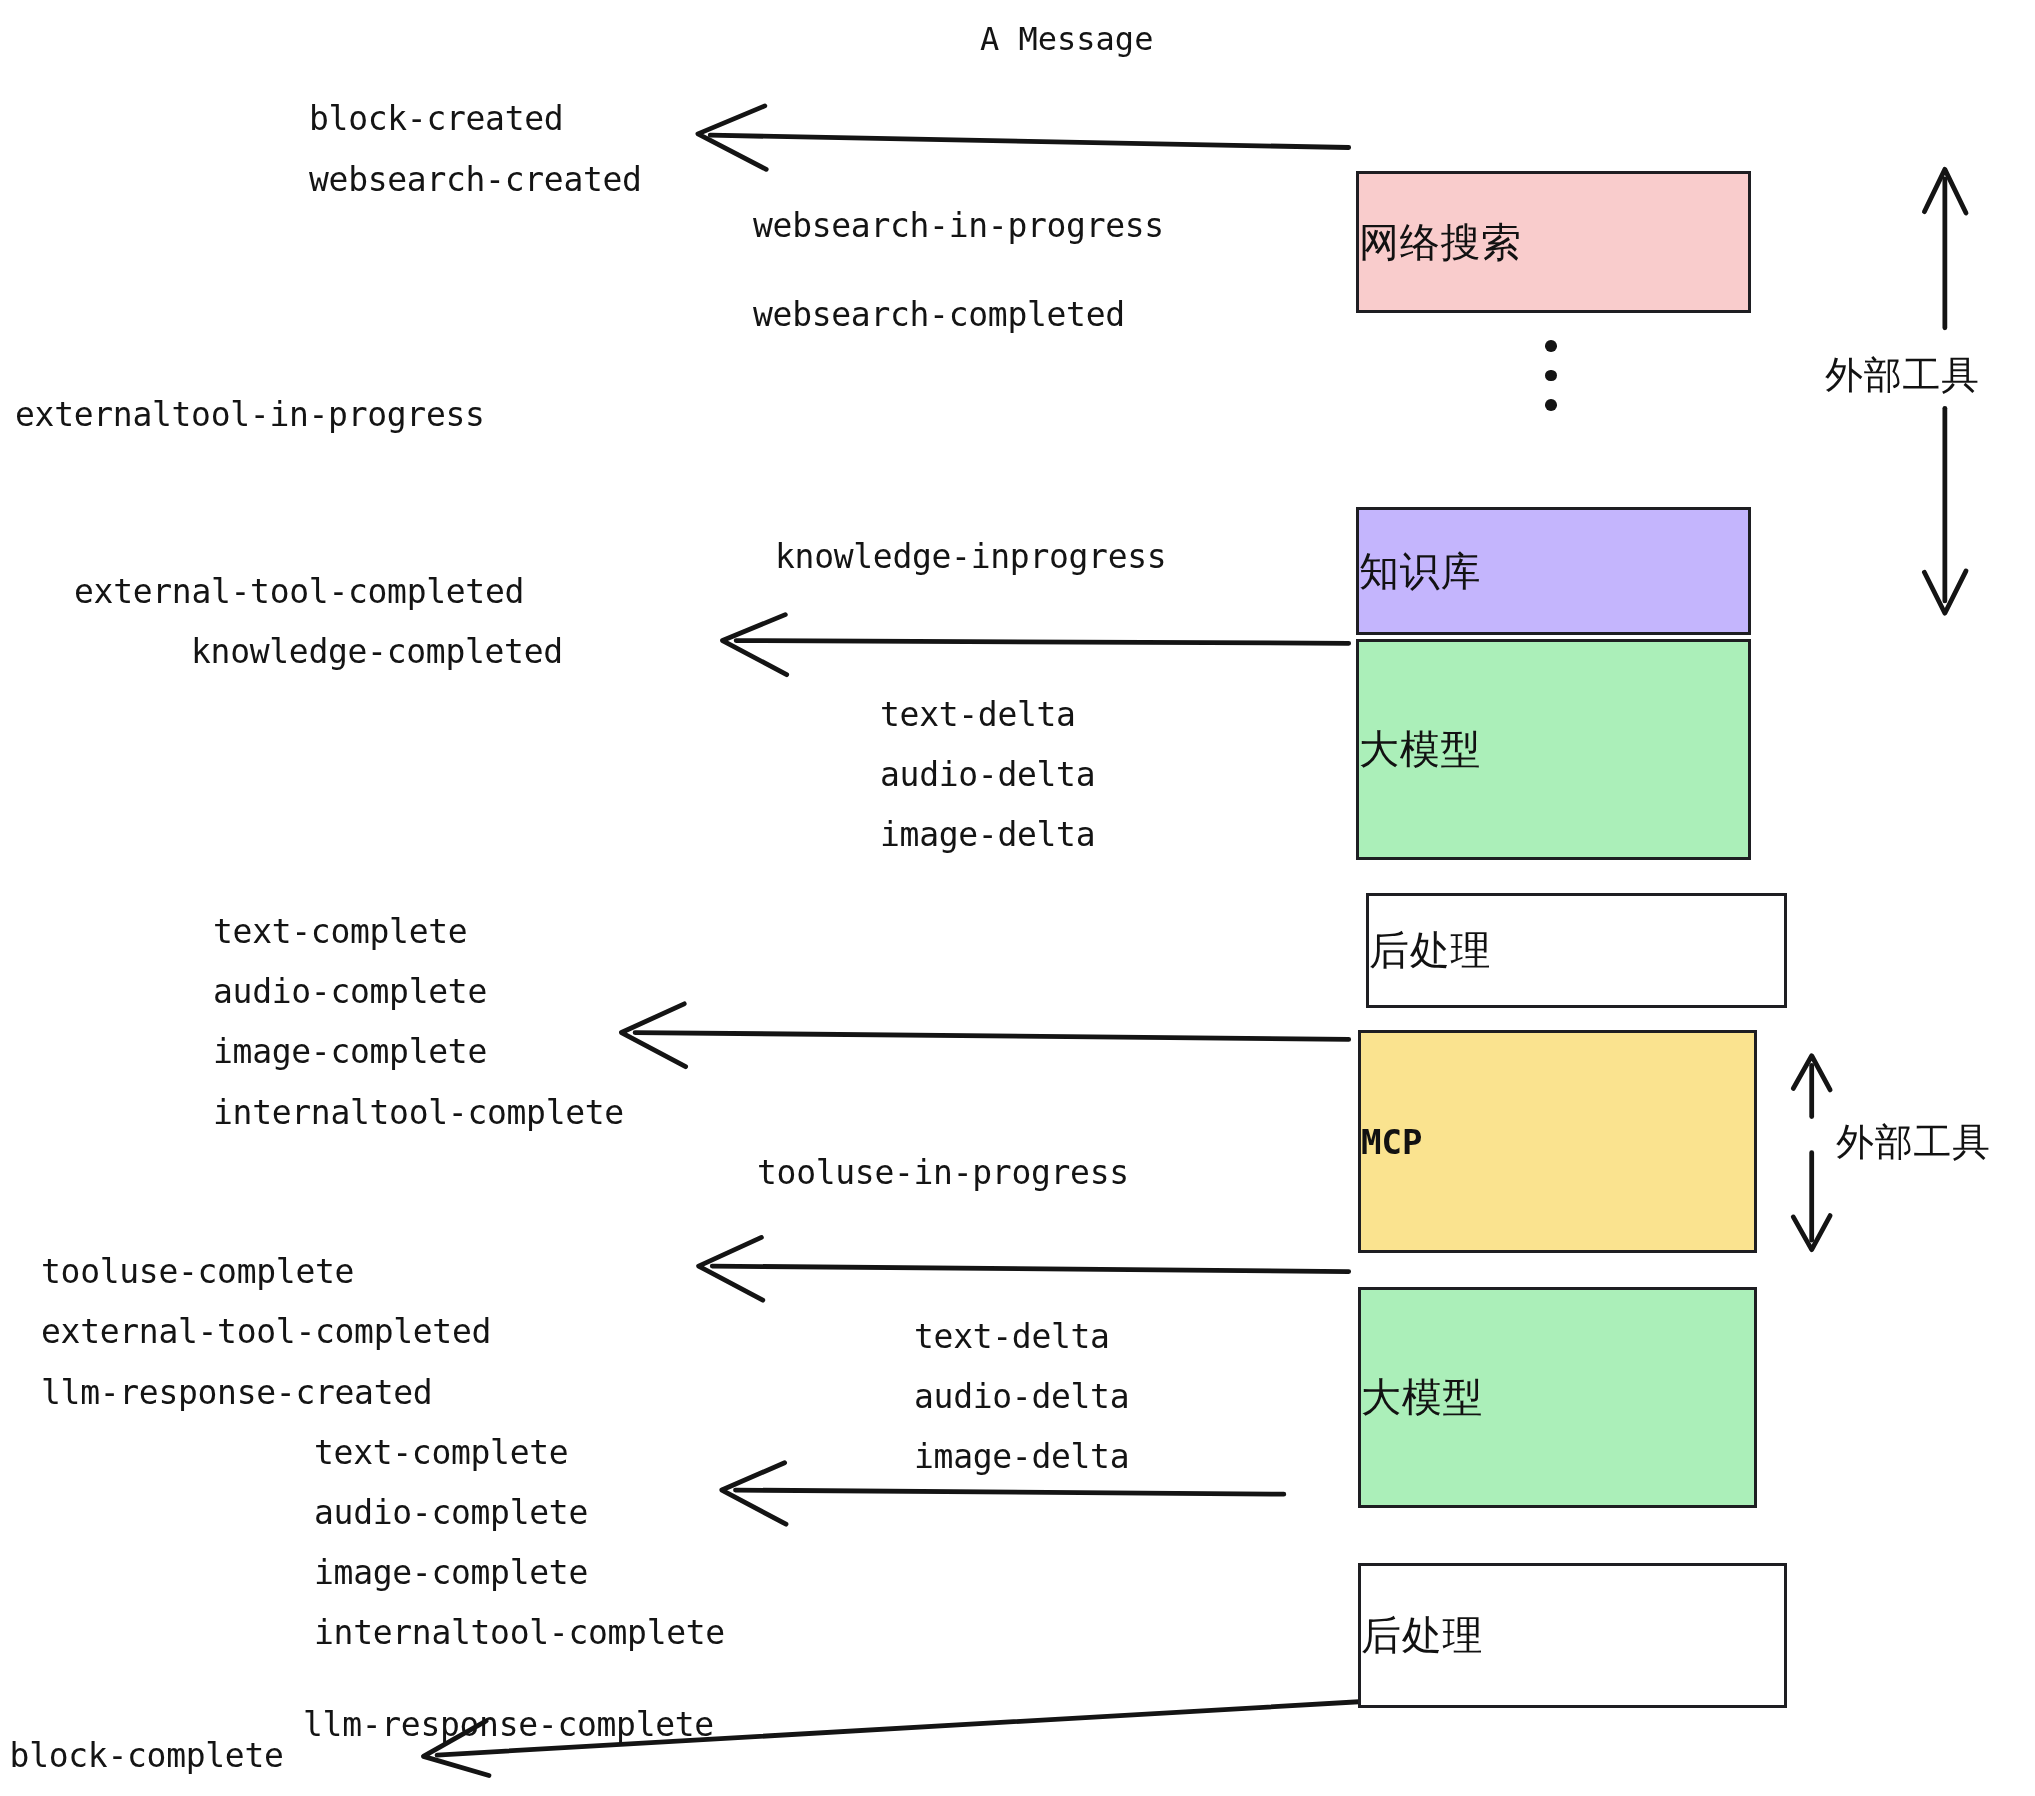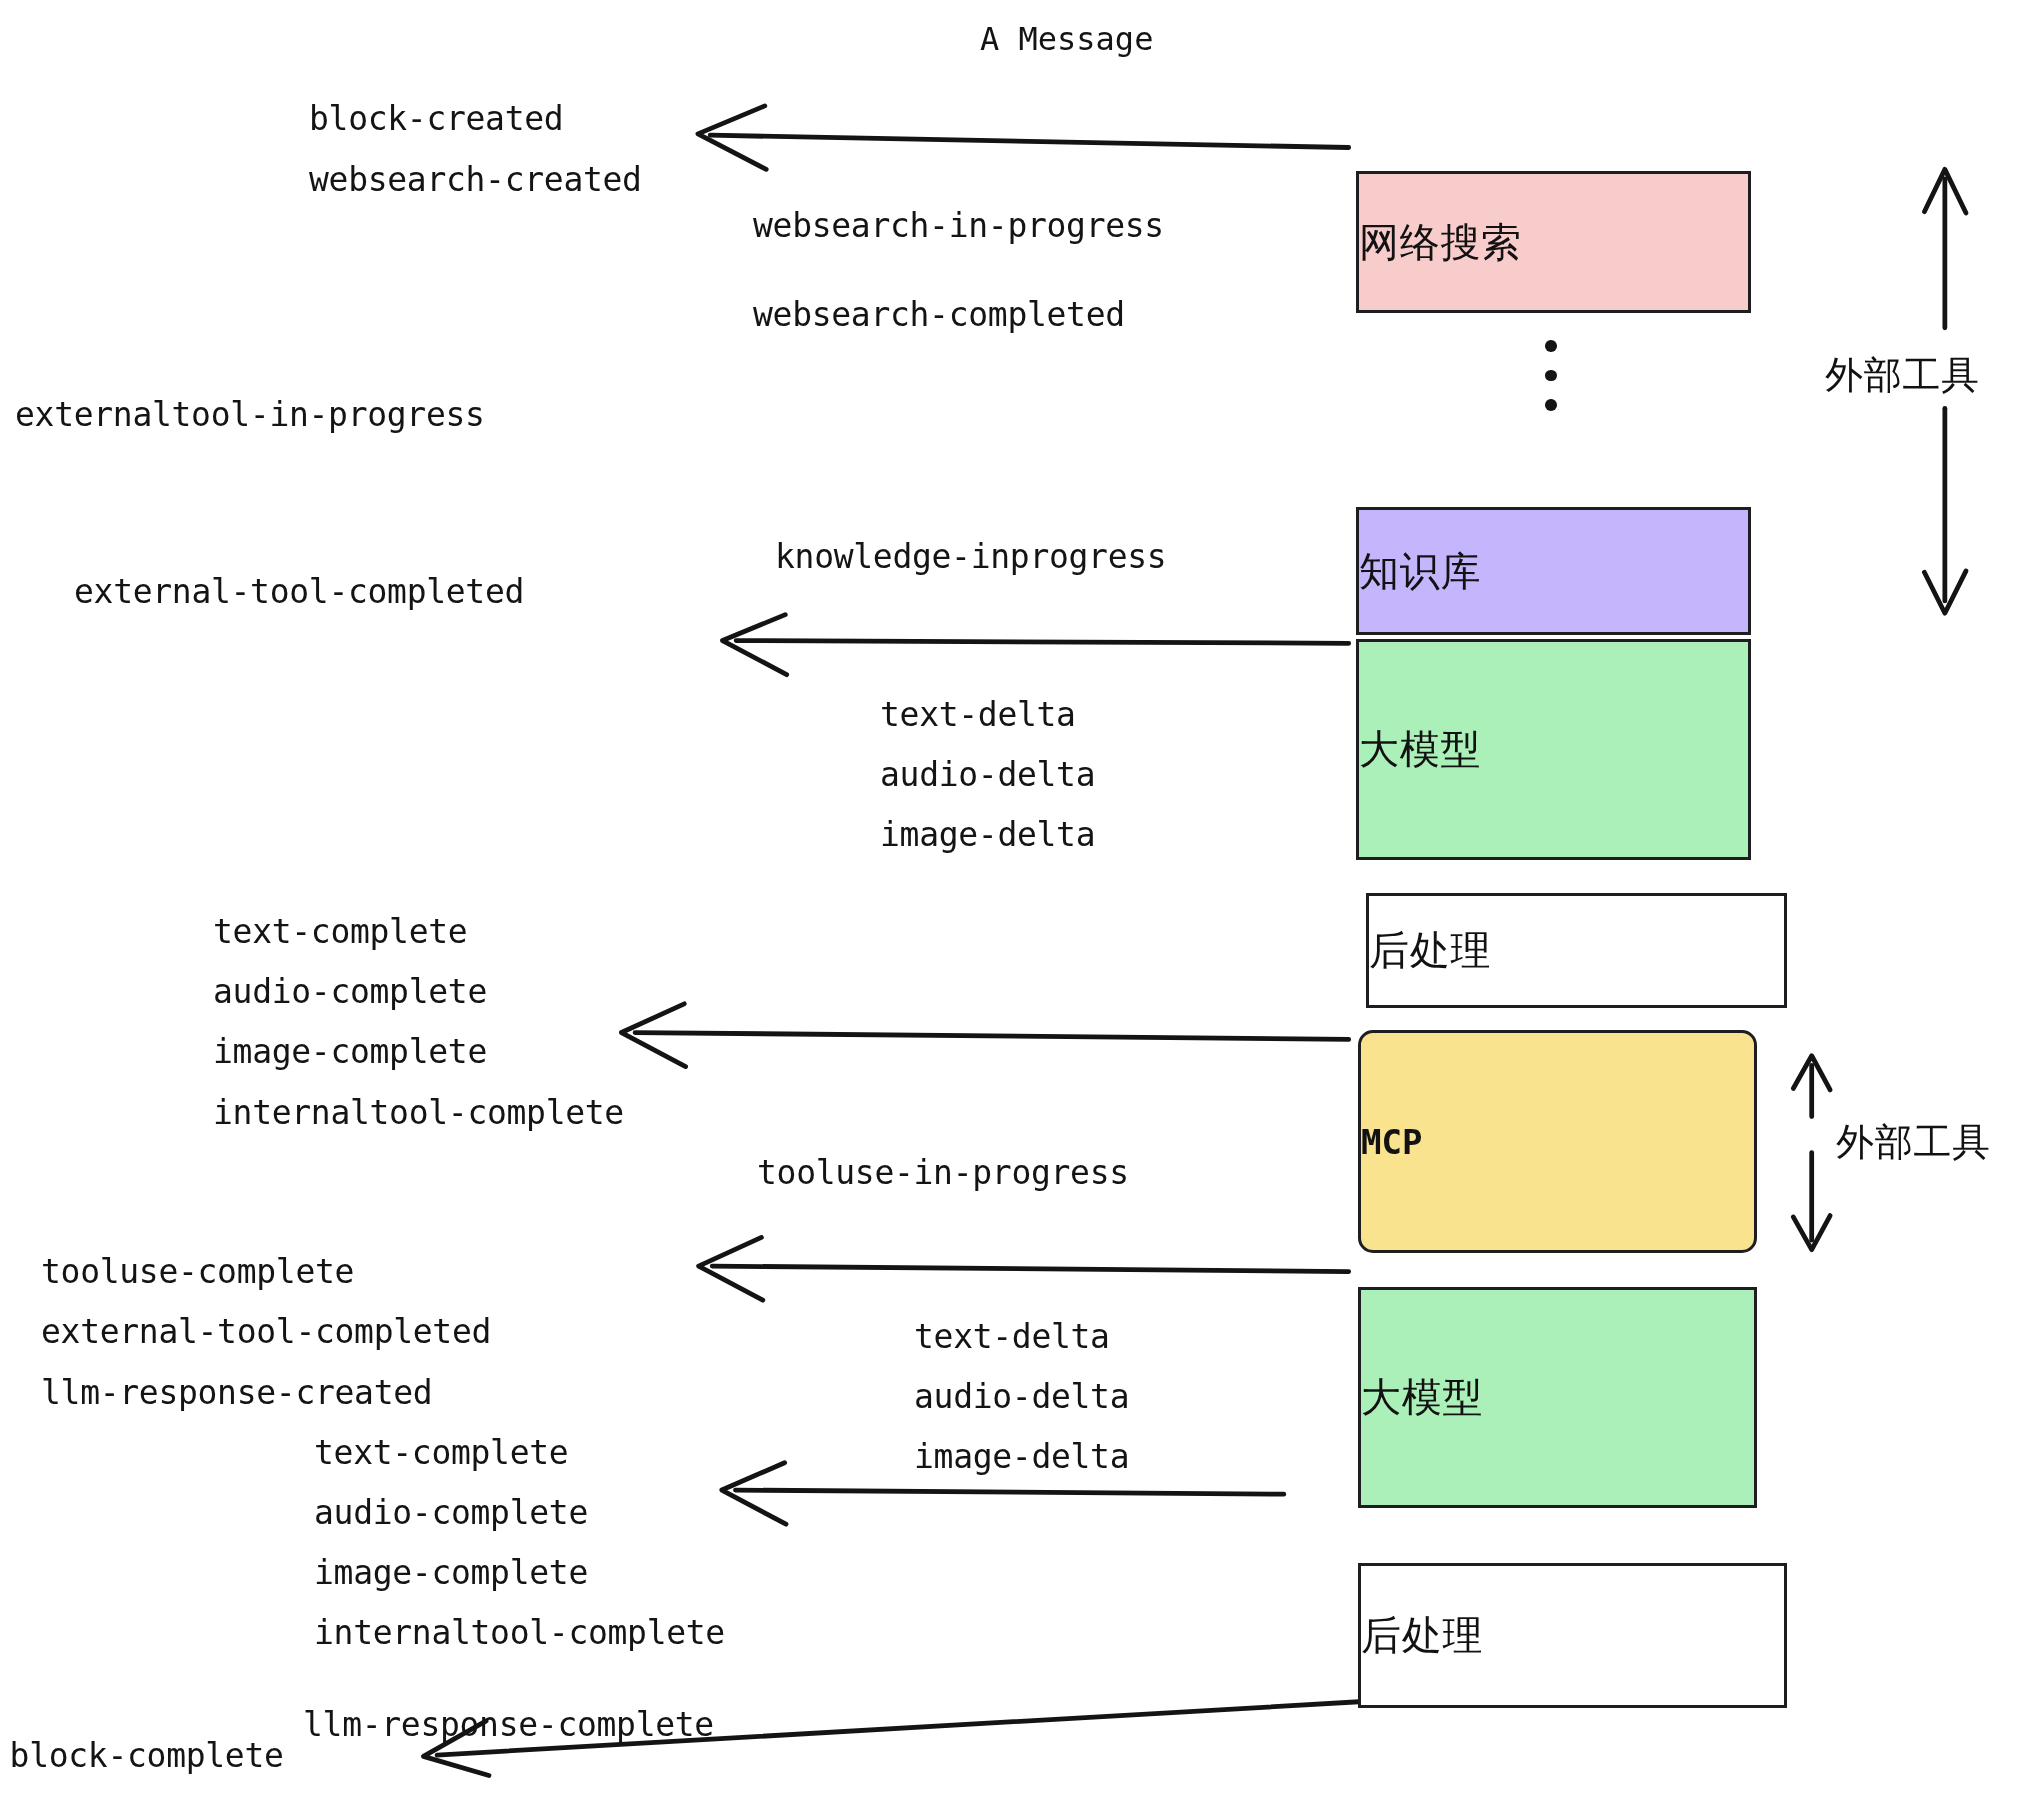--- a/index.html
+++ b/index.html
@@ -48,21 +48,20 @@
     font-family: "DejaVu Sans", "Liberation Sans", sans-serif;
     font-size: 40px;
     color: #121212;
     letter-spacing: 0.7px;
   }
   .node.mono {
     font-family: "DejaVu Sans Mono", "Liberation Mono", monospace;
     font-weight: bold;
     font-size: 34px;
     letter-spacing: 0;
-    border-radius: 15px;
   }
 
   
   .sidelabel {
     position: absolute;
     font-family: "DejaVu Sans", "Liberation Sans", sans-serif;
     font-size: 38px;
     white-space: nowrap;
     color: #121212;
     letter-spacing: 0.7px;
@@ -148,20 +147,21 @@
   </svg>
 
   <div class="ev" style="left:309px;  top:102px;">block-created</div>
   <div class="ev" style="left:309px;  top:163px;">websearch-created</div>
   <div class="ev" style="left:753px; top:209px;">websearch-in-progress</div>
   <div class="ev" style="left:753px; top:298px;">websearch-completed</div>
   <div class="ev" style="left:775px; top:540px;">knowledge-inprogress</div>
 
   <div class="ev" style="left:15px;   top:398px;">externaltool-in-progress</div>
   <div class="ev" style="left:74px;  top:575px;">external-tool-completed</div>
+  <div class="ev" style="left:191px;  top:635px;">knowledge-completed</div>
 
   <div class="ev" style="left:880px; top:698px;">text-delta</div>
   <div class="ev" style="left:880px; top:758px;">audio-delta</div>
   <div class="ev" style="left:880px; top:818px;">image-delta</div>
 
   <div class="ev" style="left:213px;  top:915px;">text-complete</div>
   <div class="ev" style="left:213px;  top:975px;">audio-complete</div>
   <div class="ev" style="left:213px;  top:1035px;">image-complete</div>
   <div class="ev" style="left:213px;  top:1096px;">internaltool-complete</div>
   <div class="ev" style="left:757px; top:1156px;">tooluse-in-progress</div>

